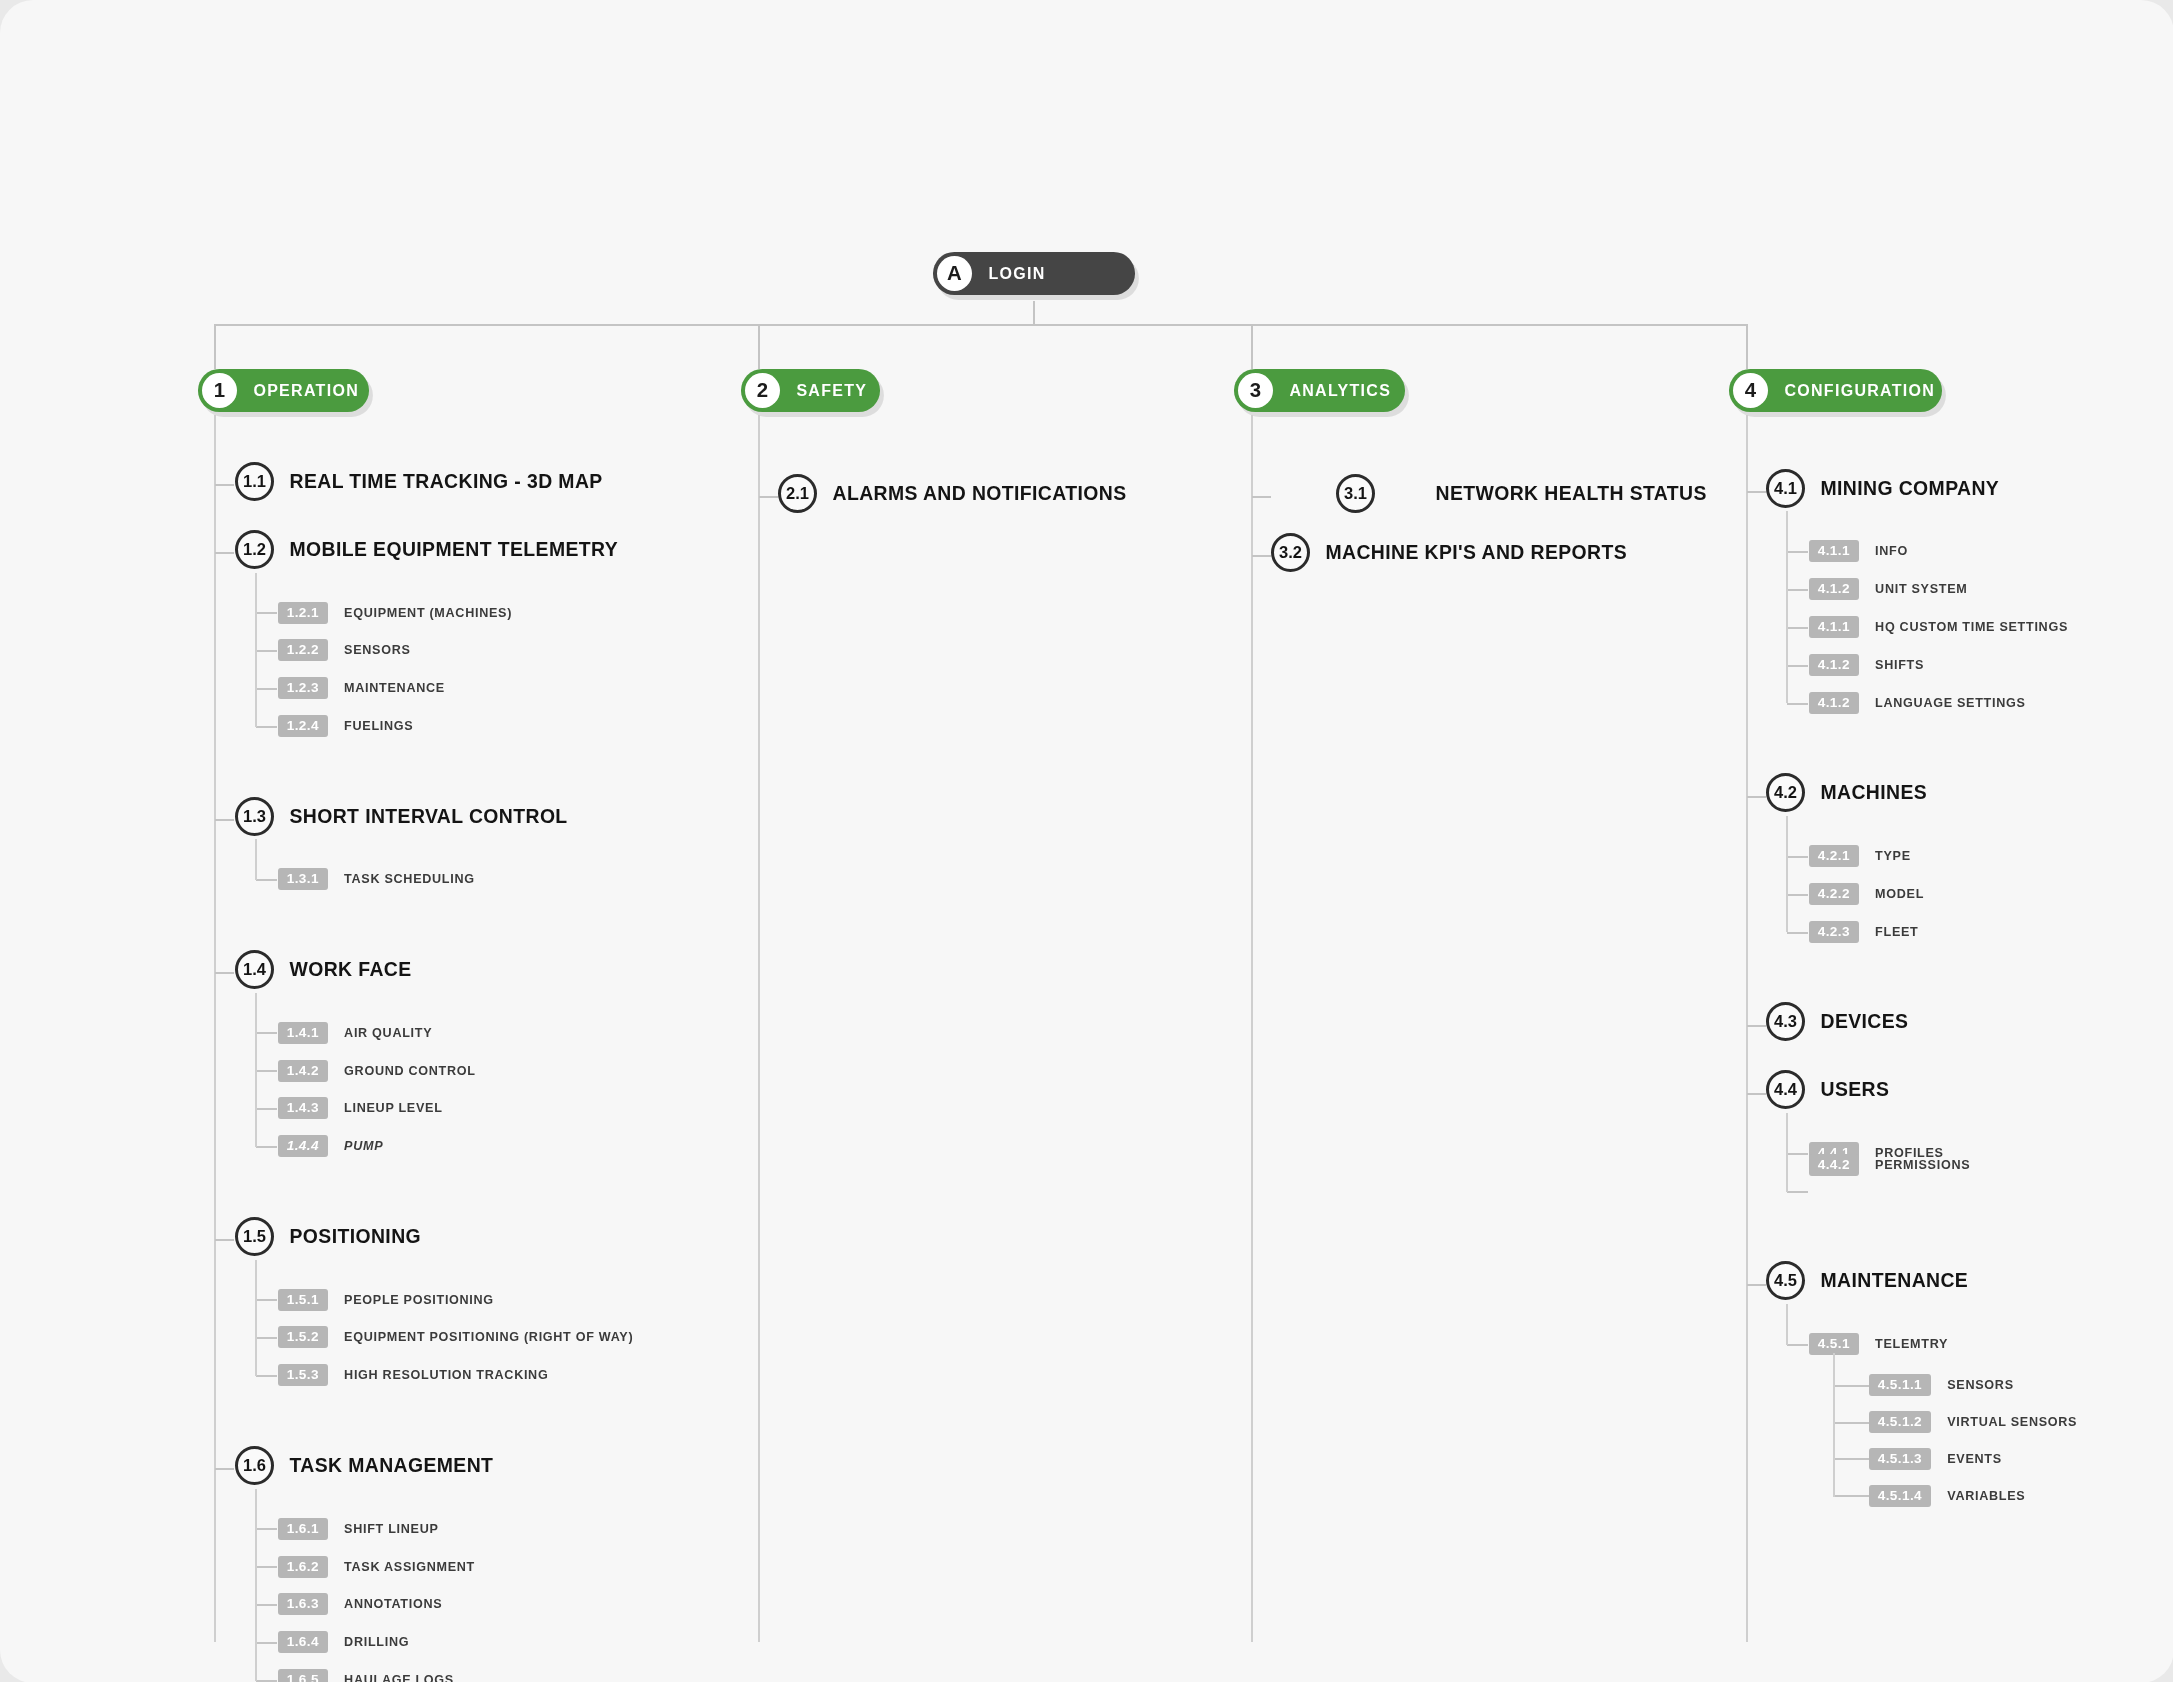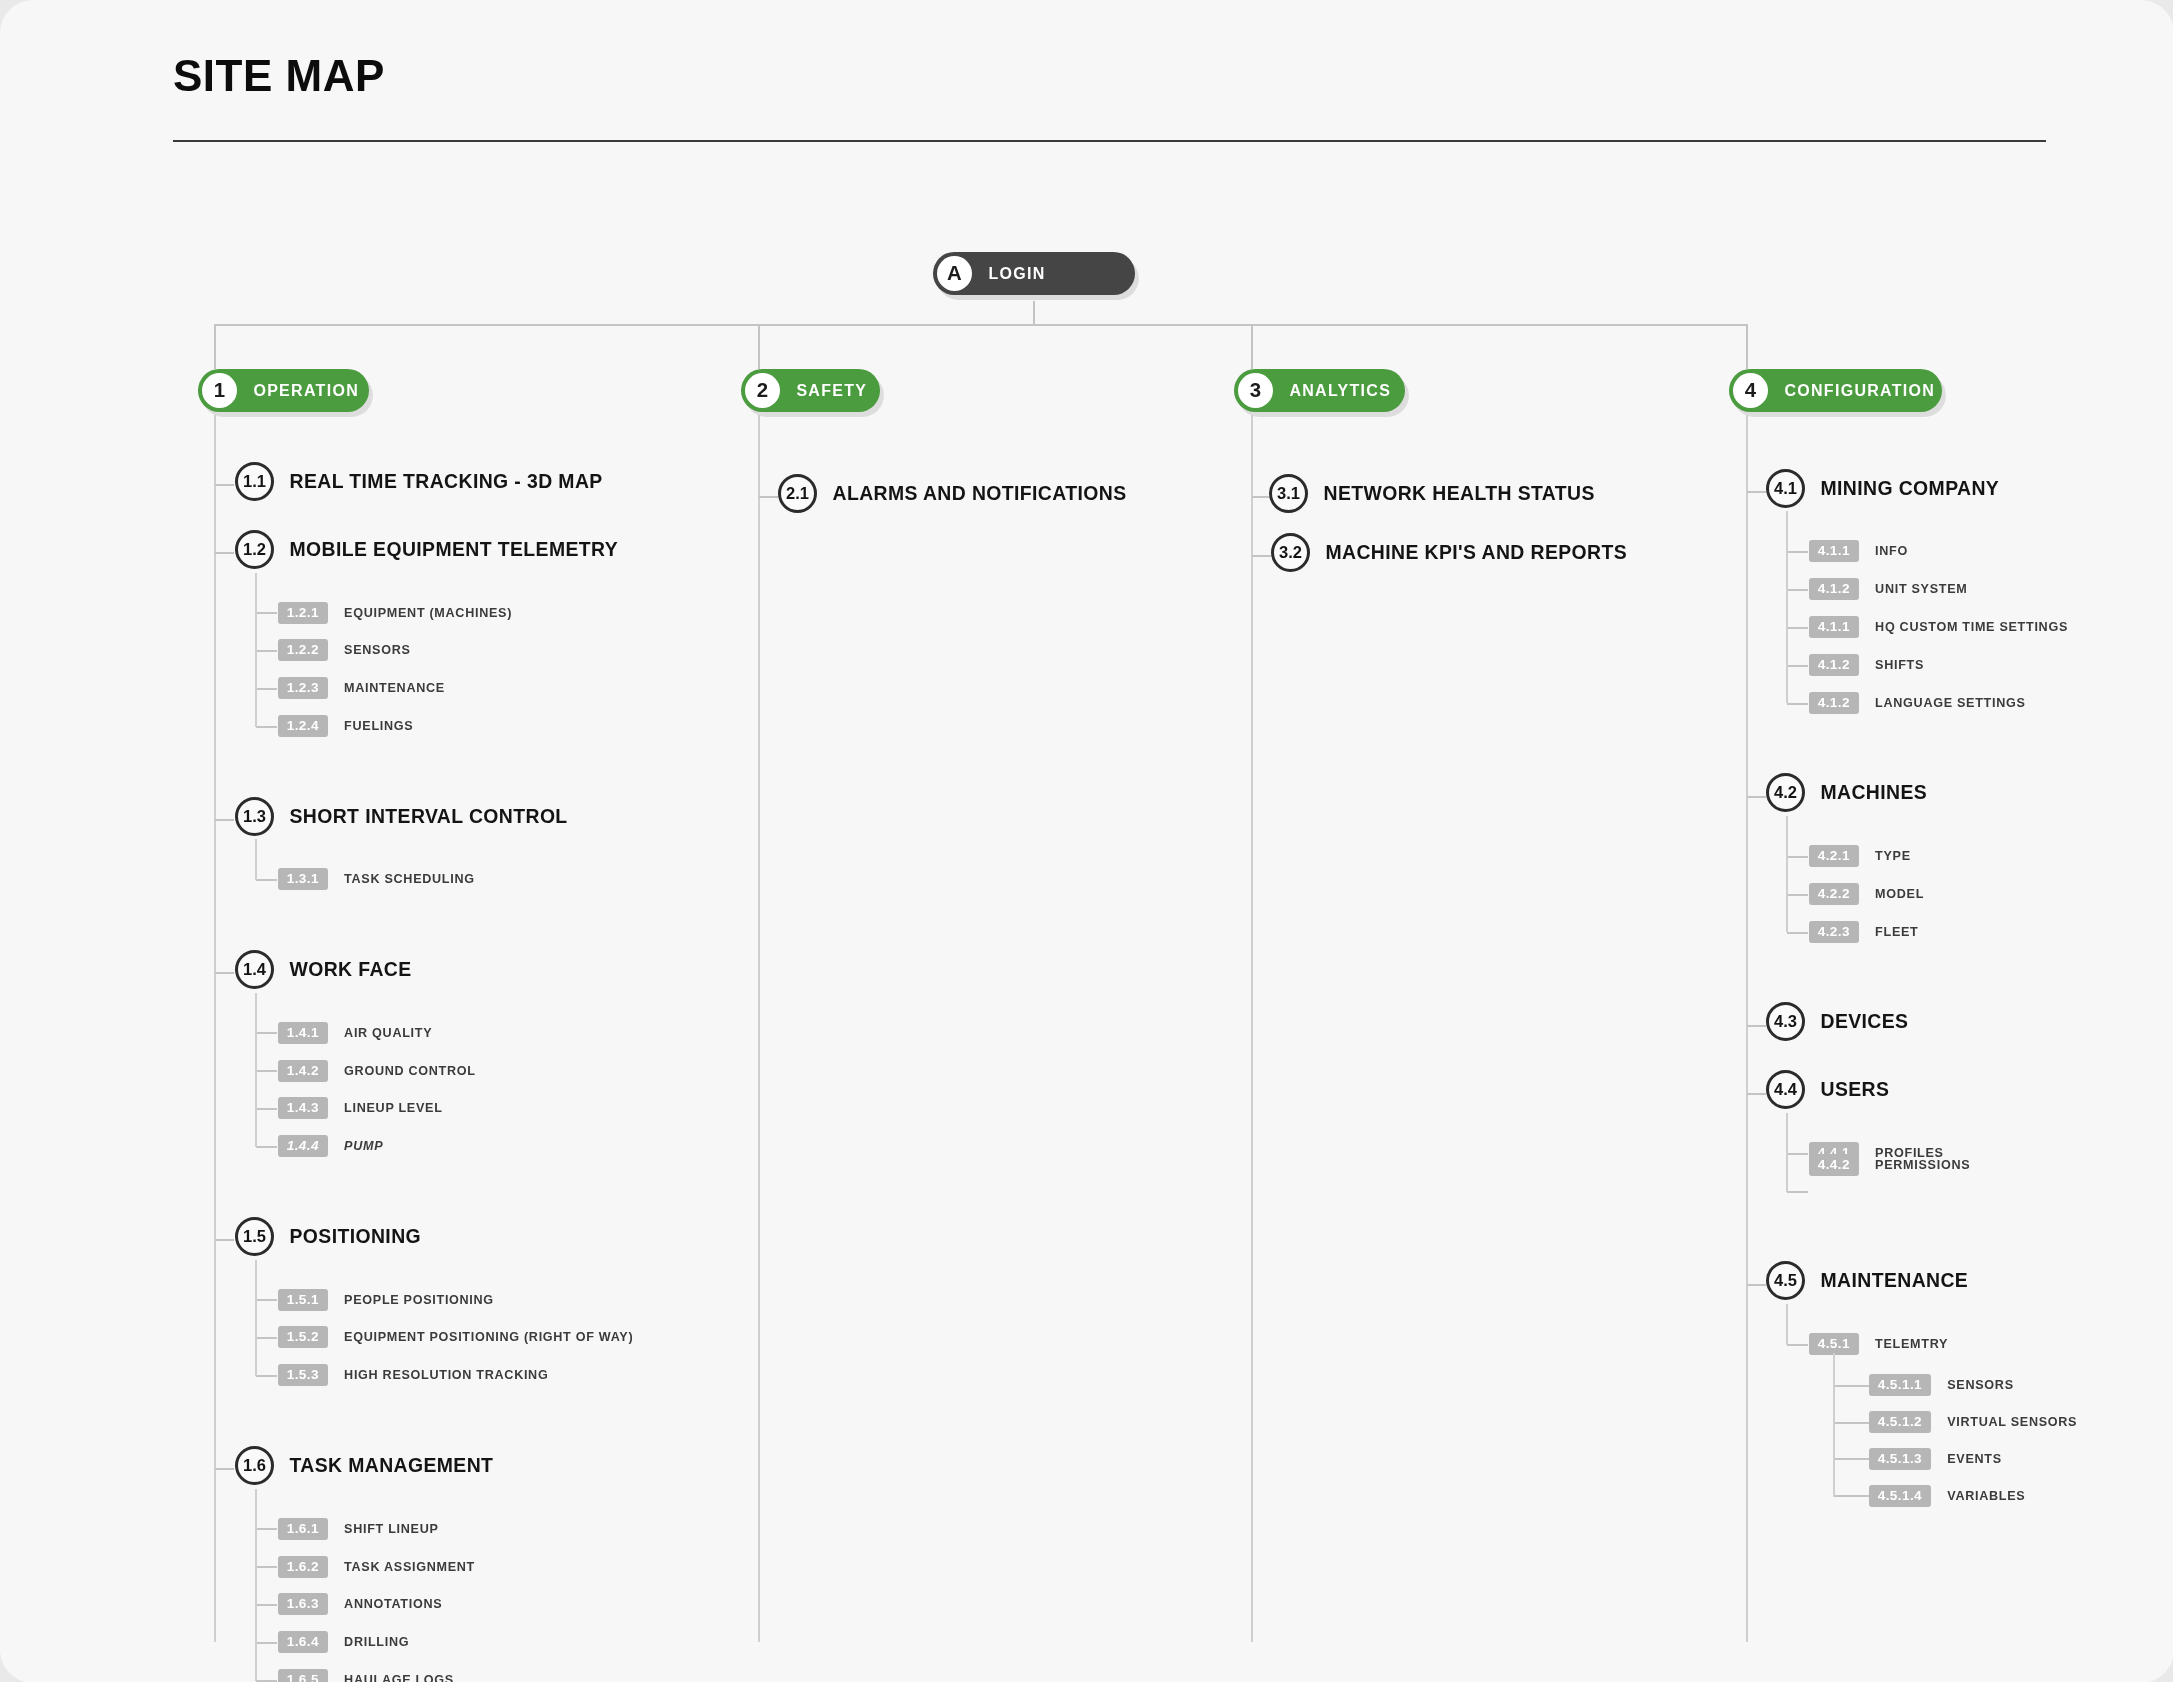--- a/index.html
+++ b/index.html
@@ -80,24 +80,20 @@
     margin-left: 16.5px; font-size: 12.6px; font-weight: 700;
     letter-spacing: 0.7px; color: #3b3b3b; white-space: nowrap;
   }
   .node3.lvl4 .badge { min-width: 60px; }
 </style>
 </head>
 <body>
 
 <div id="page">
 
-  <div id="header">
-    <div id="page-title">SITE MAP</div>
-    <div id="title-rule"></div>
-  </div>
 
   <div id="canvas">
       <div class="pill" id="root-pill" style="left: 933px; top: 252px; width: 202px;">
         <div class="pill-badge">A</div>
         <div class="pill-label">LOGIN</div>
       </div>
       <div class="ln v" style="left: 1033px; top: 301px; height: 23px;"></div>
       <div class="ln h" style="left: 215px; top: 324px; width: 1533px;"></div>
       <div class="ln v" style="left: 214px; top: 324px; height: 45px;"></div>
       <div class="pill lvl1" style="left: 198px; top: 369px; width: 171px;">
@@ -236,21 +232,21 @@
         <div class="circle">2.1</div>
         <div class="n2-label">ALARMS AND NOTIFICATIONS</div>
       </div>
       <div class="ln v" style="left: 1251px; top: 324px; height: 45px;"></div>
       <div class="pill lvl1" style="left: 1234px; top: 369px; width: 171px;">
         <div class="pill-badge">3</div>
         <div class="pill-label">ANALYTICS</div>
       </div>
       <div class="ln v thin" style="left: 1251px; top: 415px; height: 1227px;"></div>
       <div class="ln h" style="left: 1252px; top: 496px; width: 19.4px;"></div>
-      <div class="node2" style="left: 1269px; top: 474px;">
+      <div class="node2" style="left: 1336px; top: 474px; gap: 45px;">
         <div class="circle">3.1</div>
         <div class="n2-label">NETWORK HEALTH STATUS</div>
       </div>
       <div class="ln h" style="left: 1252px; top: 555px; width: 19.4px;"></div>
       <div class="node2" style="left: 1271px; top: 533px;">
         <div class="circle">3.2</div>
         <div class="n2-label">MACHINE KPI'S AND REPORTS</div>
       </div>
       <div class="ln v" style="left: 1746px; top: 324px; height: 45px;"></div>
       <div class="pill lvl1" style="left: 1729px; top: 369px; width: 213px;">

